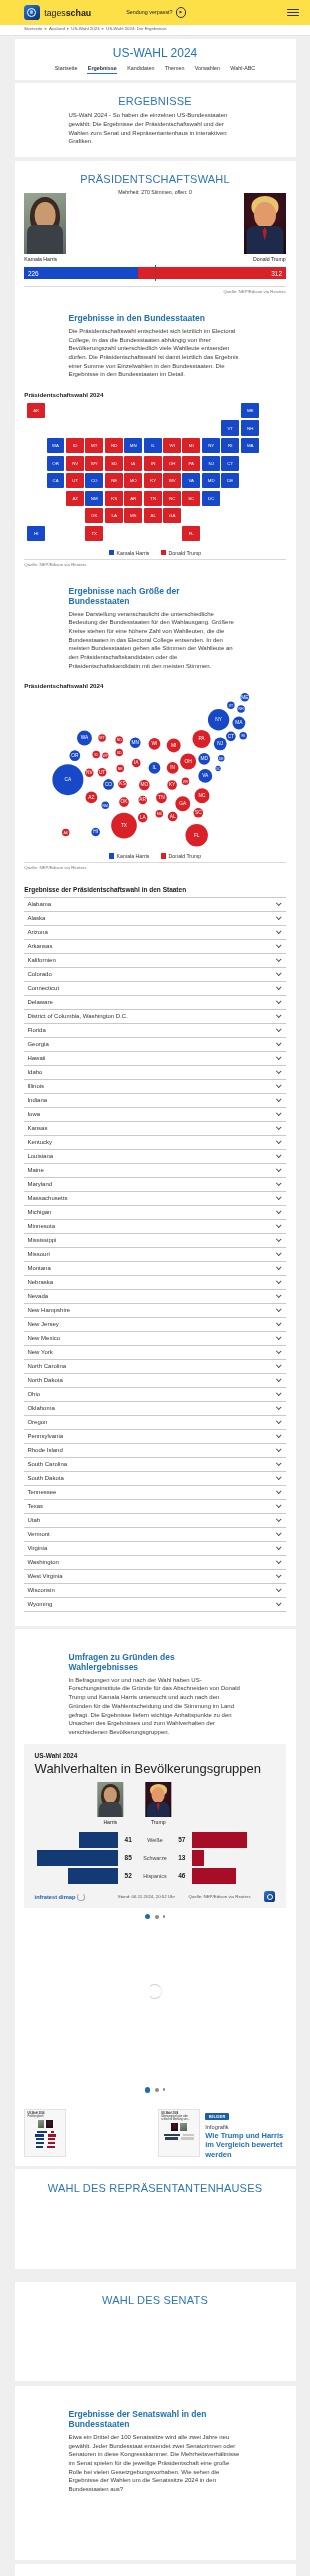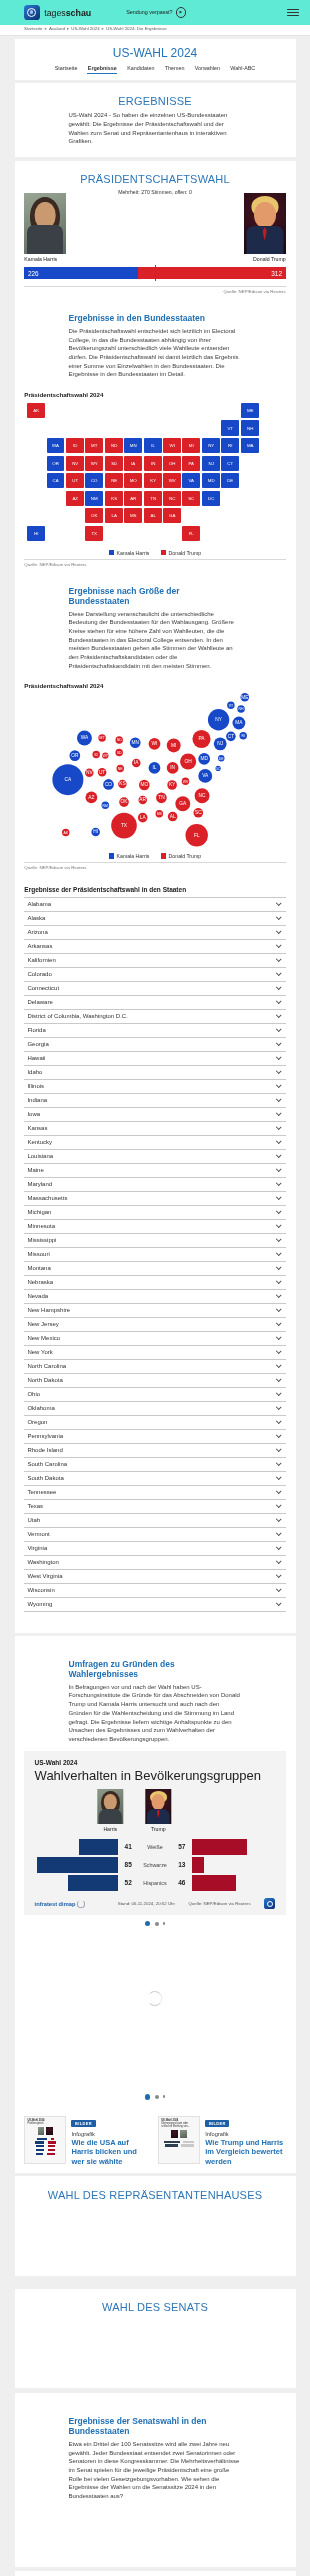--- a/index.html
+++ b/index.html
@@ -1,18 +1,18 @@
 <!DOCTYPE html>
 <html style="font-size:8.3px"><head>
 <meta charset="utf-8">
 <style>
   html,body{margin:0;padding:0;background:#e9e9e9;}
   .page{width:310px;margin:0 auto;background:#efefef;font-family:"Liberation Sans",sans-serif;color:#3c3c3c;position:relative;overflow:hidden;}
   
-  .hdr{background:#5eead4;height:25px;display:flex;align-items:center;padding:0 11.4px 0 24px;}
+  .hdr{background:#fde047;height:25px;display:flex;align-items:center;padding:0 11.4px 0 24px;}
   .logo-sq{width:15.5px;height:15.5px;border-radius:3.6px;background:linear-gradient(140deg,#2a7ad2,#0a2f73);position:relative;flex:0 0 auto;}
   .logo-sq .ring{position:absolute;left:3.1px;top:3.1px;width:7.2px;height:7.2px;border:1.3px solid #fff;border-radius:50%;}
   .logo-sq .dot{position:absolute;left:5.7px;top:5.7px;width:3.6px;height:3.6px;background:#9cc4ee;border-radius:50%;}
   .brand{font-size:8.8px;color:#1a1a1a;margin-left:4.7px;}
   .brand b{font-weight:700;}
   .missed{margin-left:35px;font-size:5.4px;color:#222;display:flex;align-items:center;gap:3.1px;}
   .play-circ{width:8.3px;height:8.3px;border:0.8px solid #333;border-radius:50%;display:flex;align-items:center;justify-content:center;font-size:3.6px;color:#333;}
   .burger{margin-left:auto;display:flex;flex-direction:column;gap:1.8px;cursor:pointer;}
   .burger span{display:block;width:11.4px;height:1.3px;background:#333;border-radius:0.5px;}
   .crumbs{background:#fff;font-size:4.4px;color:#5a5a5a;padding:1px 24px 4.1px;border-bottom:0.5px solid #e4e4e4;}
@@ -141,21 +141,21 @@
       </div>
   </div>
 
   <div class="card" style="padding-bottom:7.2px;">
     <h2 class="sec-title">ERGEBNISSE</h2>
     <div class="inner-col">
         <p class="body">US-Wahl 2024 - So haben die einzelnen US-Bundesstaaten gewählt: Die Ergebnisse der Präsidentschaftswahl und der Wahlen zum Senat und Repräsentantenhaus in interaktiven Grafiken.</p>
       </div>
   </div>
 
-  <div class="card" style="padding-bottom:21px;">
+  <div class="card" style="padding-bottom:14px;">
     <h2 class="sec-title">PRÄSIDENTSCHAFTSWAHL</h2>
 
     <div class="full-col">
       <div class="cand-zone">
         <div class="maj-note">Mehrheit: 270 Stimmen, offen: 0</div>
         <div class="photo harris">
           <div class="ph-hair" style="top:4.1px;width:30px;height:38px;background:#3a2a22;"></div>
           <div class="ph-face" style="top:8.3px;width:20.7px;height:27px;background:#c99a70;"></div>
           <div class="ph-body" style="top:32px;width:36px;height:31px;background:#3b3f46;"></div>
         </div>
@@ -683,21 +683,20 @@
             </div>
             <div style="display: flex; justify-content: center; gap: 4.1px;">
               <div class="bar" style="width: 7.8px; background: rgb(20, 58, 117);"></div>
               <div class="bar" style="width: 6.7px; background: rgb(168, 13, 40);"></div>
             </div>
             <div style="display: flex; justify-content: center; gap: 4.1px;">
               <div class="bar" style="width: 7.2px; background: rgb(20, 58, 117);"></div>
               <div class="bar" style="width: 8.3px; background: rgb(168, 13, 40);"></div>
             </div>
           </div>
-          <div class="t-body"><span class="badge">BILDER</span><div class="t-kicker">Infografik</div><div class="t-title">Wie die USA auf Harris blicken und wer sie wählte</div></div>
         </div>
         <div class="teaser">
           <div class="thumb">
             <div class="tl">US-Wahl 2024</div>
             <div style="margin-bottom: 1.6px;">Überwiegend gute oder schlechte Meinung von...</div>
             <div style="text-align: center;"><span class="mini-ph t"></span><span class="mini-ph h"></span></div>
             <div style="display: flex; justify-content: center; gap: 3.1px;">
               <div class="bar" style="width: 15.5px; background: rgb(46, 63, 79);"></div>
               <div class="bar" style="width: 11.4px; background: rgb(201, 201, 201);"></div>
             </div>

